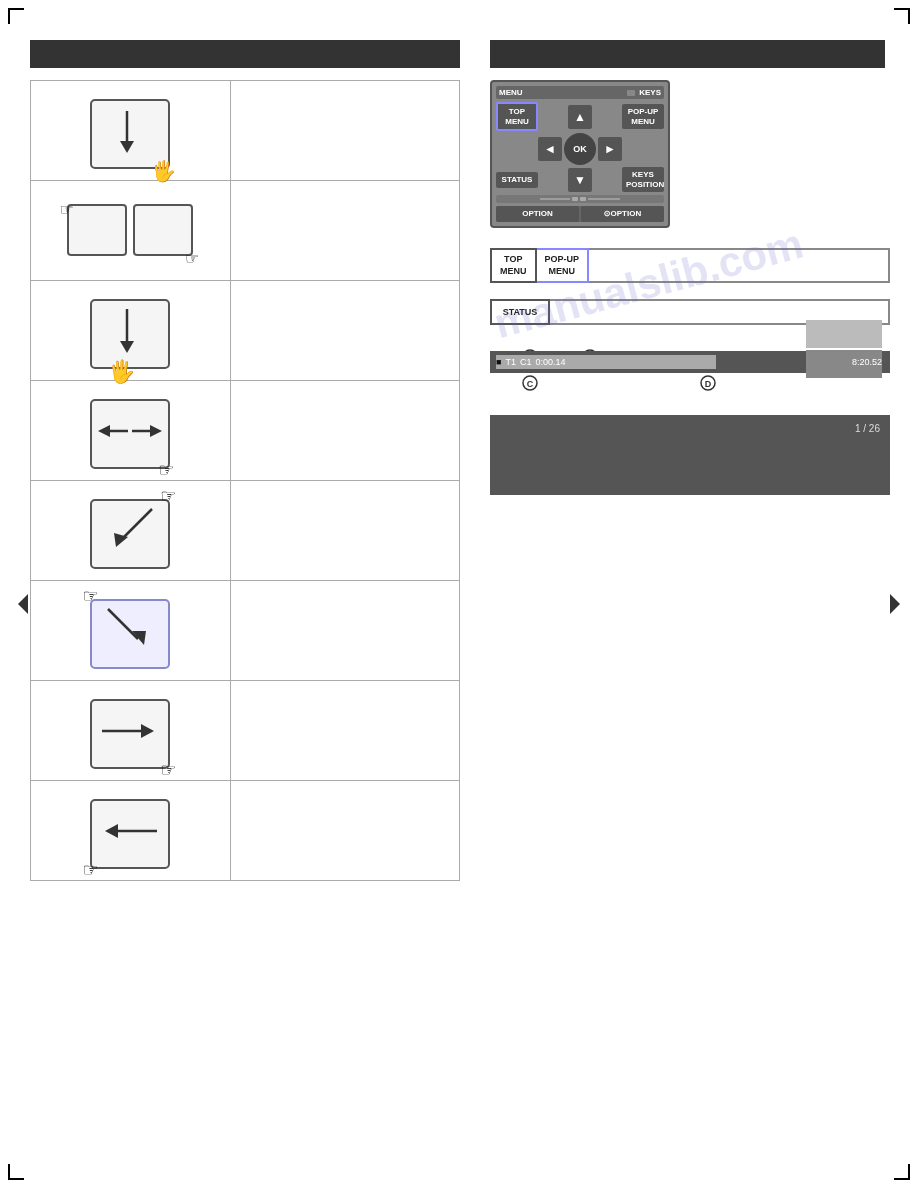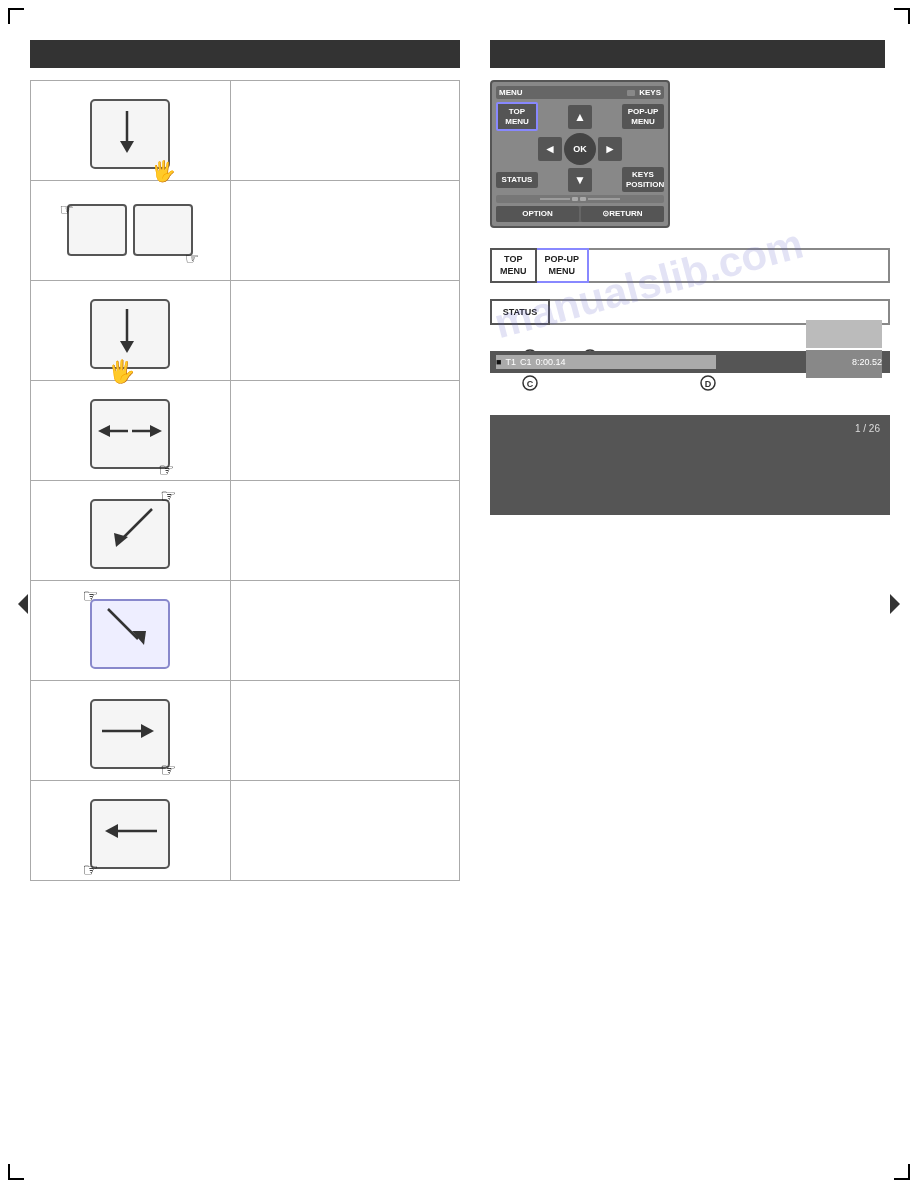--- a/index.html
+++ b/index.html
@@ -251,21 +251,21 @@
       margin-bottom: 20px;
     }
 
     
     .page-counter-box {
       background: #555;
       color: #eee;
       padding: 8px 10px;
       margin-top: 16px;
       font-size: 10px;
-      height: 100px;
+      height: 80px;
       position: relative;
     }
     .page-number {
       position: absolute;
       right: 10px;
       top: 8px;
       font-size: 10px;
       color: #ddd;
     }
 
@@ -494,21 +494,21 @@
         <svg width="80" height="6" viewBox="0 0 80 6">
           <line x1="0" y1="3" x2="30" y2="3" stroke="#aaa" stroke-width="1.5"></line>
           <rect x="32" y="1" width="6" height="4" fill="#aaa" rx="1"></rect>
           <rect x="40" y="1" width="6" height="4" fill="#aaa" rx="1"></rect>
           <line x1="48" y1="3" x2="80" y2="3" stroke="#aaa" stroke-width="1.5"></line>
         </svg>
       </div>
 
       <div class="remote-option-row">
         <div class="remote-btn" style="flex:1;">OPTION</div>
-        <div class="remote-btn" style="flex:1;">⊙RETURN</div>
+        <div class="remote-btn" style="flex:1;">⊙OPTION</div>
       </div>
     </div>
 
     <div class="menu-row">
       <div class="menu-btn-box">
         <div style="white-space:pre-line;">TOP
 MENU</div>
       </div>
       <div class="menu-btn-box blue-border" style="border-left:none;">
         <div style="white-space:pre-line;">POP-UP

